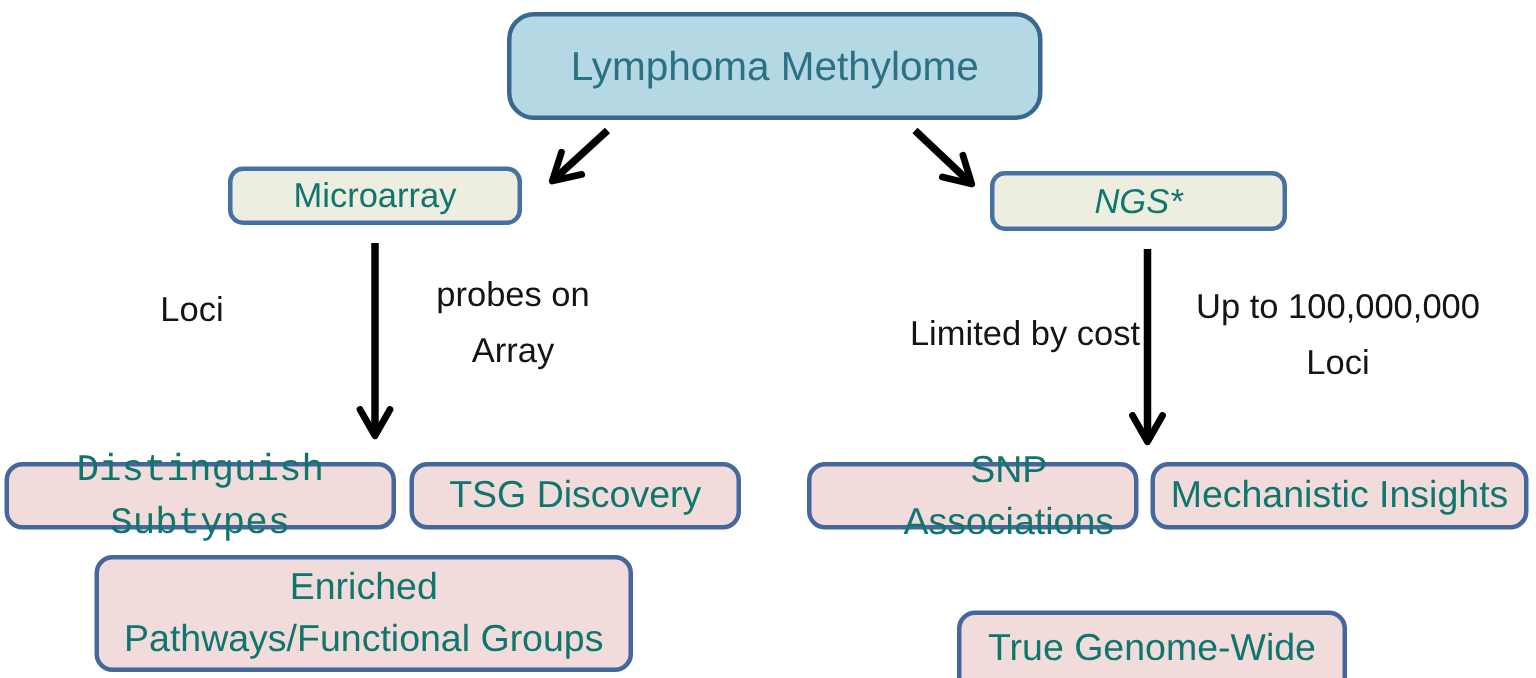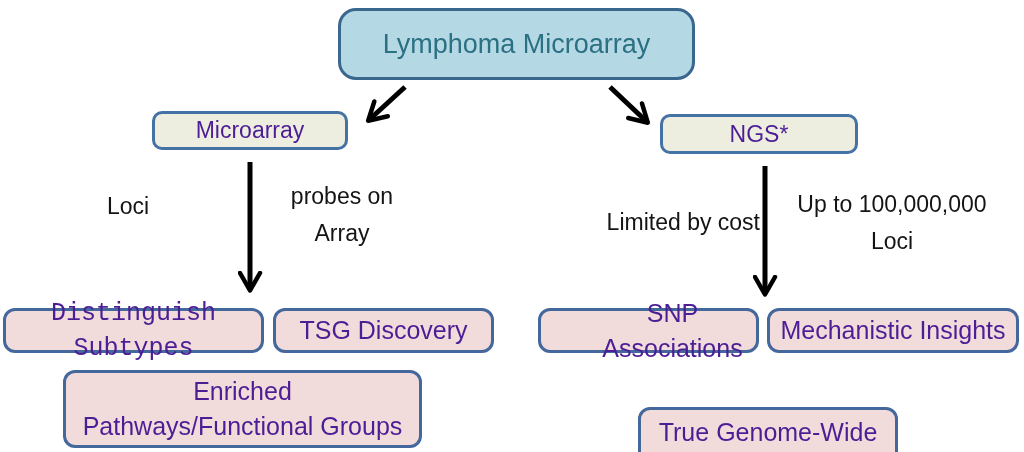--- a/index.html
+++ b/index.html
@@ -21,39 +21,39 @@
     width: 1024px; height: 452px;
     pointer-events: none;
   }
   .box {
     position: absolute;
     box-sizing: border-box;
     display: flex;
     align-items: center;
     justify-content: center;
     text-align: center;
-    color: #4c1d95;
+    color: #0f766e;
   }
   .root-box {
     left: 338px; top: 8px;
     width: 357px; height: 72px;
     background: #b4d9e4;
     border: 3px solid #39678d;
     border-radius: 18px;
     font-size: 27px;
     color: #2b7083;
   }
   .method-box {
     background: #edeee0;
     border: 3px solid #4472a4;
     border-radius: 10px;
     font-size: 23px;
   }
   .method-microarray { left: 152px; top: 111px; width: 196px; height: 39px; }
-  .method-ngs        { left: 660px; top: 114px; width: 198px; height: 40px; }
+  .method-ngs        { left: 660px; top: 114px; width: 198px; height: 40px; font-style: italic; }
   .outcome-box {
     background: #f2dcdb;
     border: 3px solid #44679c;
     border-radius: 12px;
     font-size: 25px;
     line-height: 1.4;
   }
   .outcome-distinguish { left: 3px;   top: 308px; width: 261px; height: 45px; font-family: Liberation Mono, monospace; }
   .outcome-tsg         { left: 273px; top: 308px; width: 221px; height: 45px; }
   .outcome-snp         { left: 538px; top: 308px; width: 221px; height: 45px; padding-left: 48px; }
@@ -84,21 +84,21 @@
         <path d="M1,1 L8,5 L1,9" fill="none" stroke="#000000" stroke-width="1.8" stroke-linecap="round" stroke-linejoin="round"></path>
       </marker>
     </defs>
     <line x1="405" y1="87" x2="370" y2="119" stroke="#000000" stroke-width="5" marker-end="url(#arrowhead)"></line>
     <line x1="610" y1="87" x2="646" y2="121" stroke="#000000" stroke-width="5" marker-end="url(#arrowhead)"></line>
     <line x1="250" y1="162" x2="250" y2="288" stroke="#000000" stroke-width="5" marker-end="url(#arrowhead)"></line>
     <line x1="765" y1="166" x2="765" y2="292" stroke="#000000" stroke-width="5" marker-end="url(#arrowhead)"></line>
   </svg>
 
   <div class="box root-box">
-    <span>Lymphoma Microarray</span>
+    <span>Lymphoma Methylome</span>
   </div>
 
   <div class="box method-box method-microarray">
     <span>Microarray</span>
   </div>
 
   <div class="box method-box method-ngs">
     <span>NGS*</span>
   </div>
 

